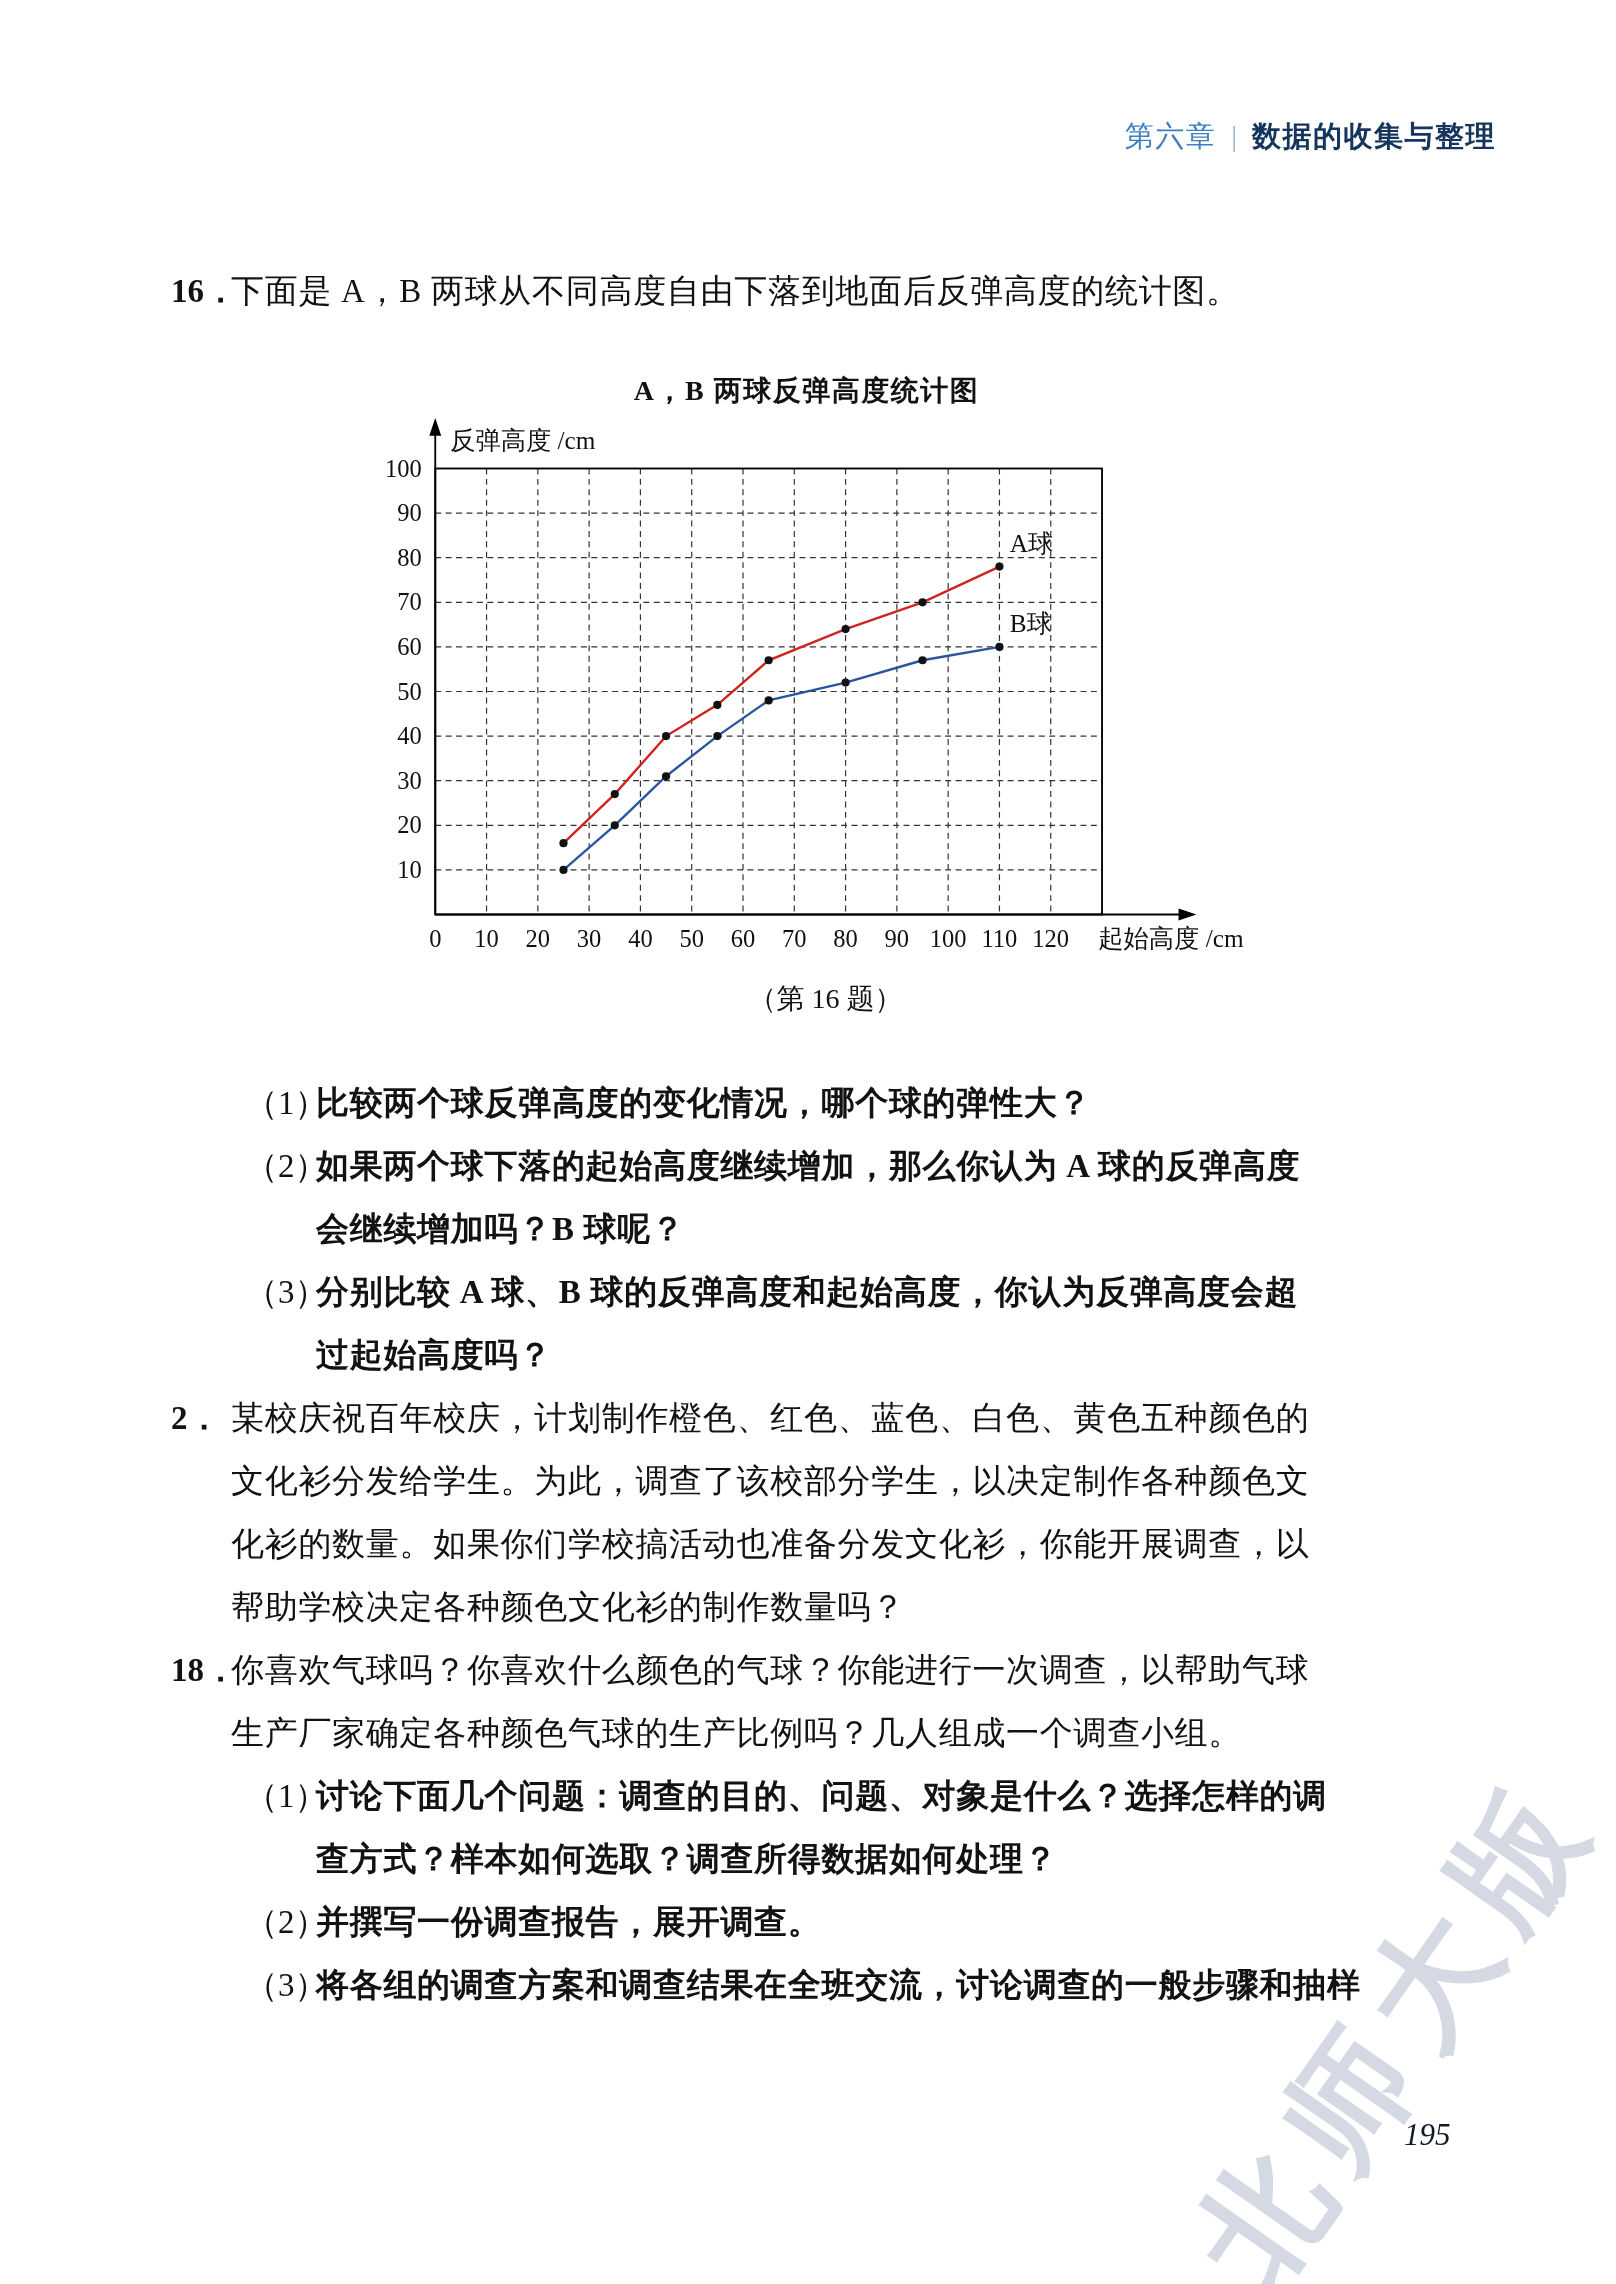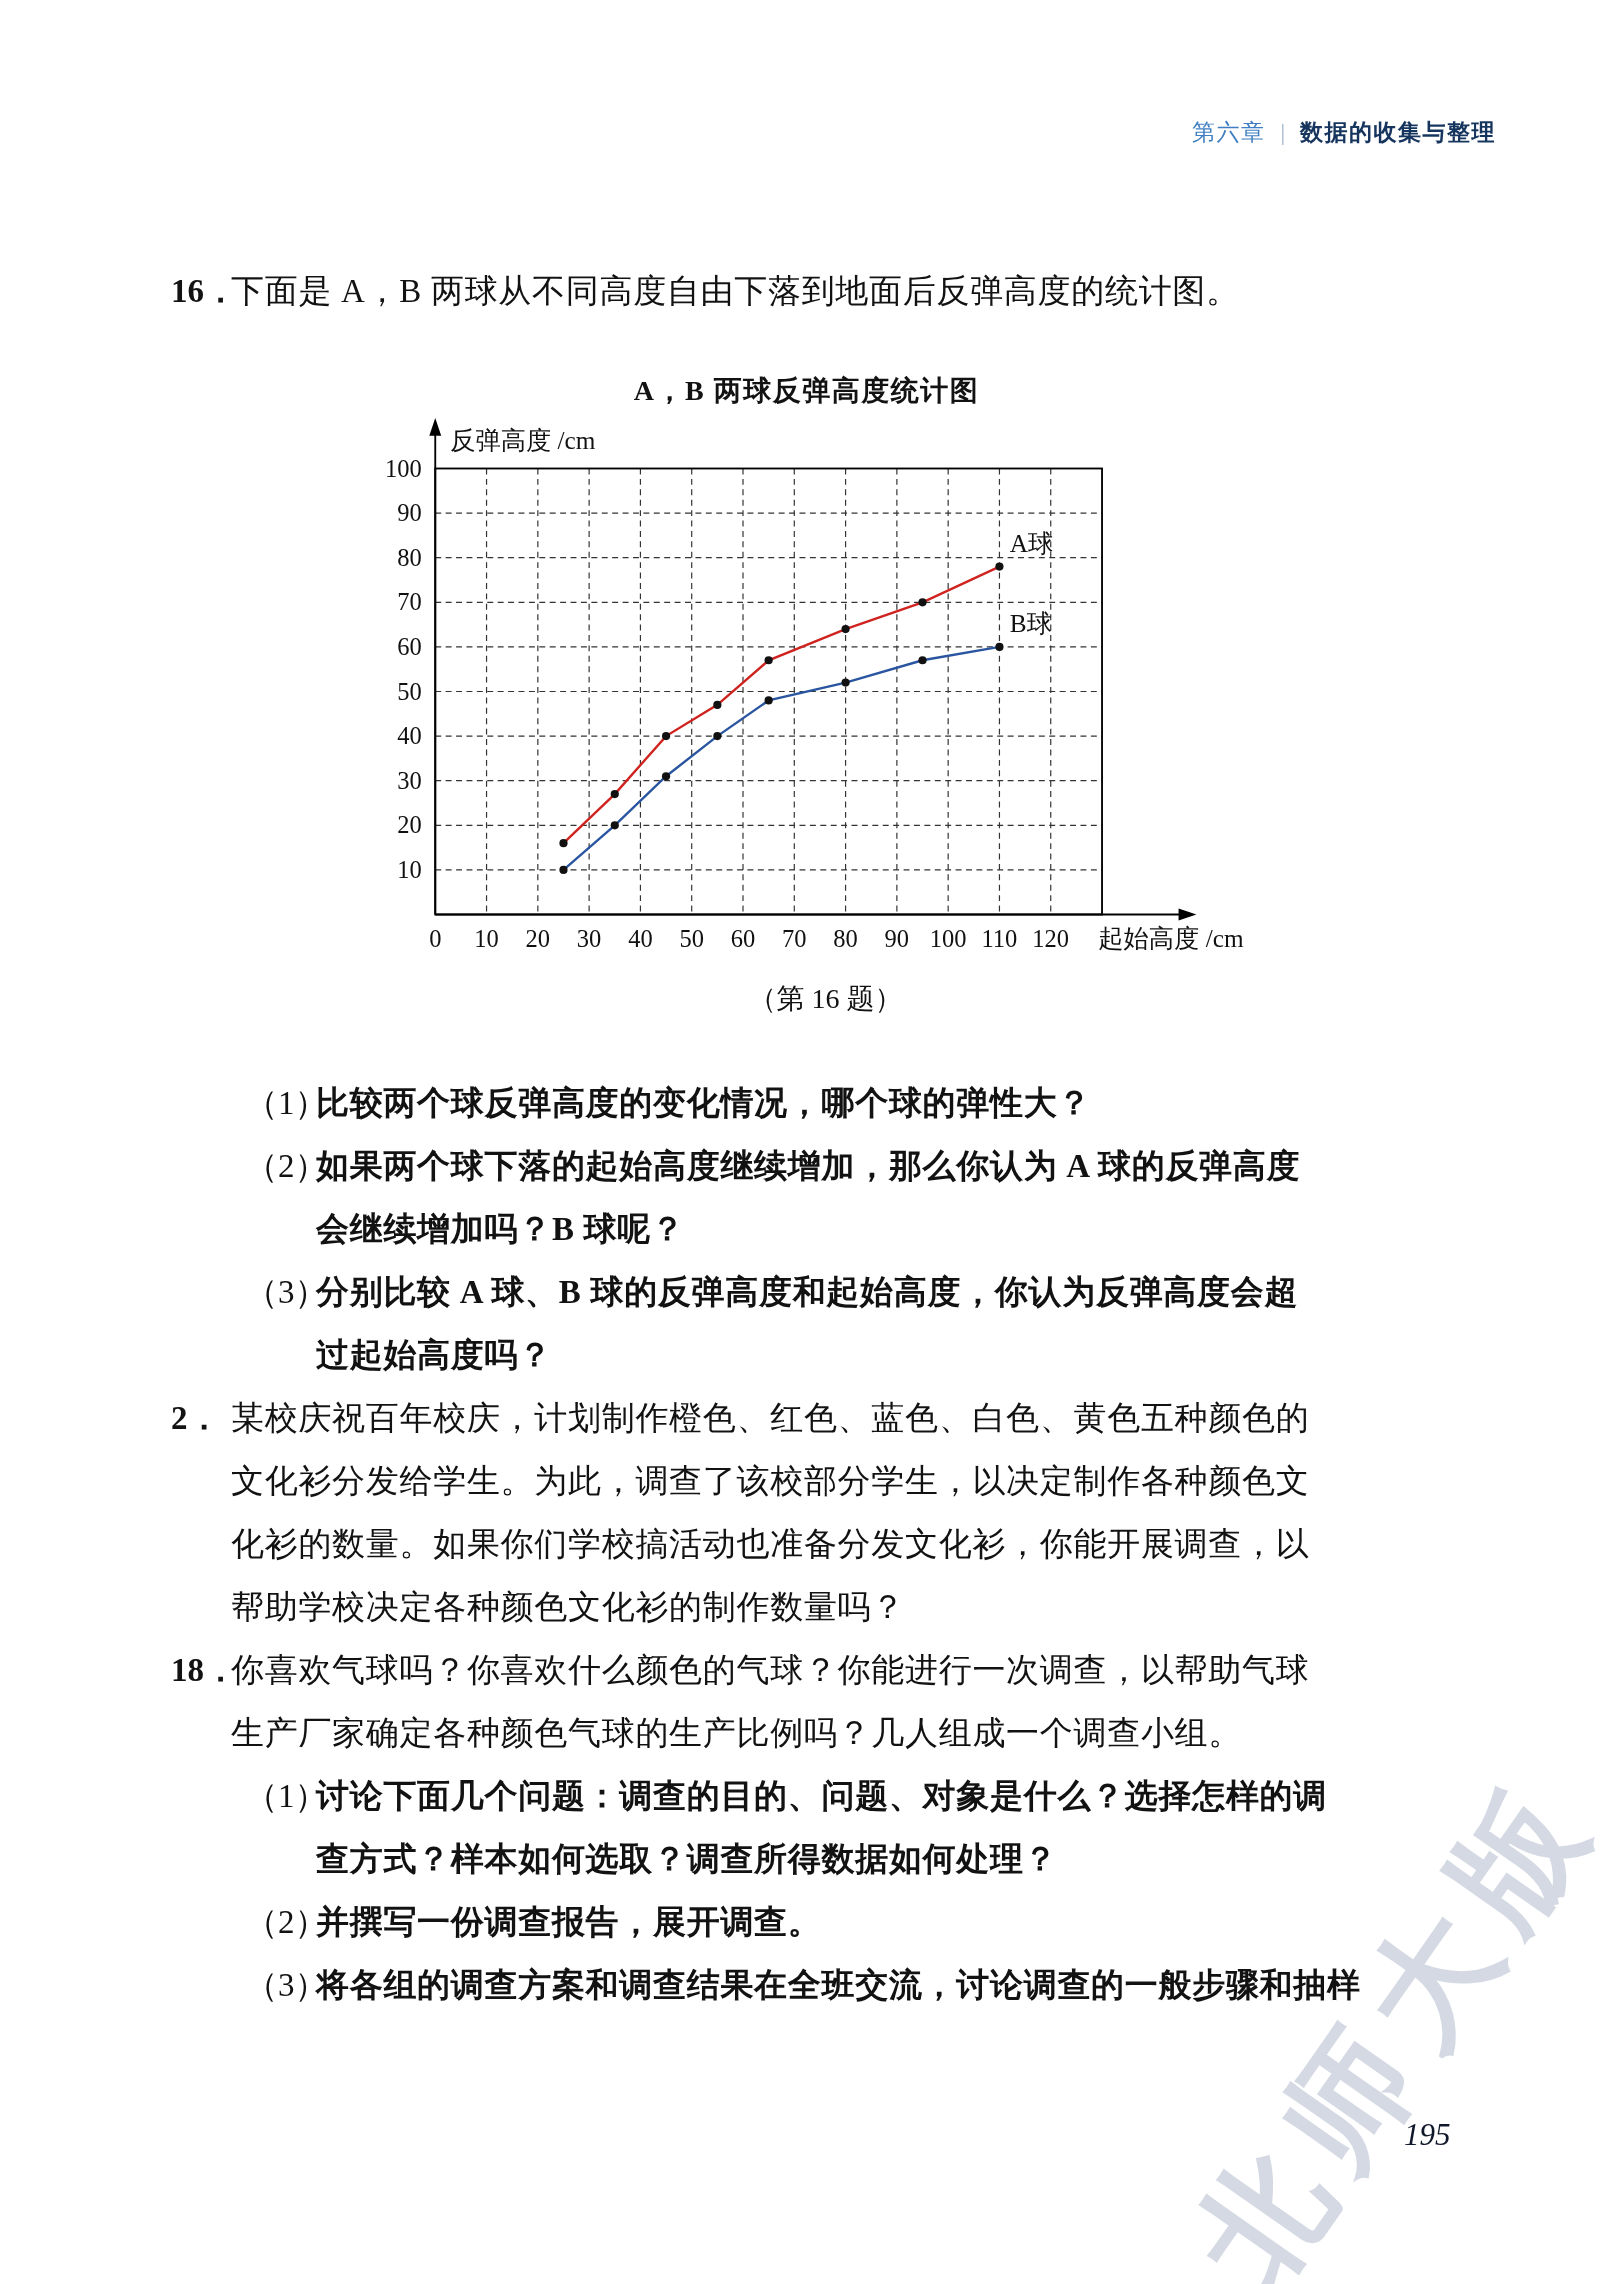--- a/index.html
+++ b/index.html
@@ -1,20 +1,20 @@
 <!DOCTYPE html>
 <html style="font-size:12px"><head>
 <meta charset="utf-8">
 <style>
   html,body{margin:0;padding:0;background:#ffffff;}
   body{width:1616px;height:2284px;position:relative;overflow:hidden;
        font-family:"Liberation Serif","DejaVu Serif",serif;color:#121212;}
   .abs{position:absolute;}
   
-  .header{top:117px;right:120px;display:flex;align-items:baseline;gap:15px;font-size:23px;}
+  .header{top:117px;right:120px;display:flex;align-items:baseline;gap:15px;font-size:29px;}
   .hdr-chapter{color:#3f7fc1;letter-spacing:1.5px;}
   .hdr-sep{color:#9ab0c8;font-weight:300;}
   .hdr-title{color:#16355e;font-weight:bold;letter-spacing:1.5px;}
   
   .prob{display:flex;align-items:flex-start;}
   .pnum{width:60px;flex:0 0 60px;font-weight:bold;font-size:33px;line-height:63px;}
   .pbody{flex:1;}
   .tline{font-size:33px;line-height:63px;white-space:nowrap;letter-spacing:0.7px;}
   .subq{display:flex;margin-left:74px;}
   .qlabel{width:71px;flex:0 0 71px;font-size:33px;line-height:63px;}

